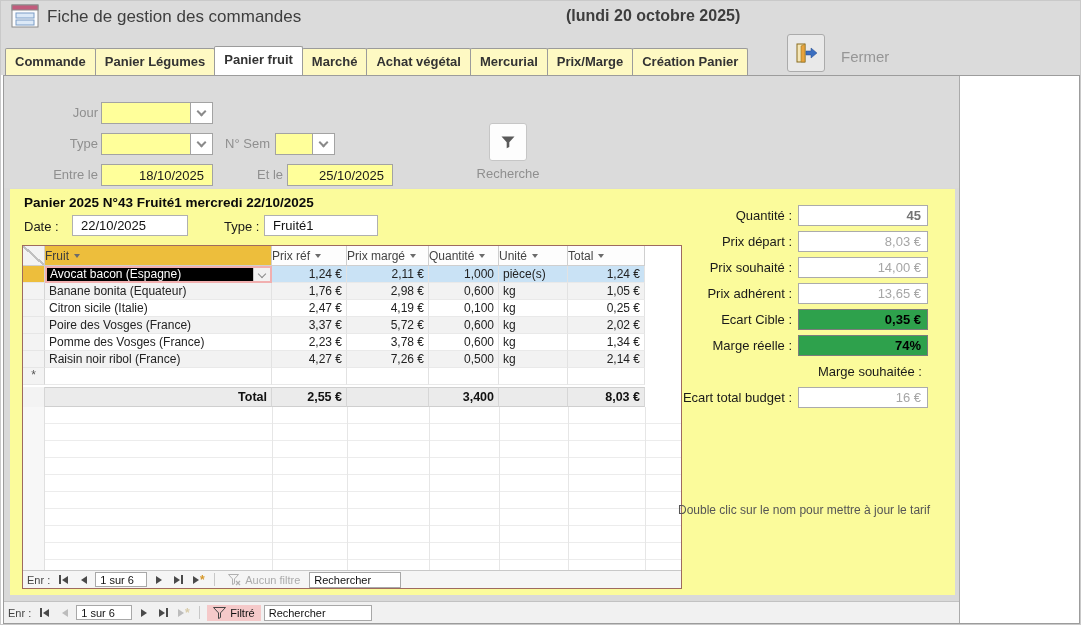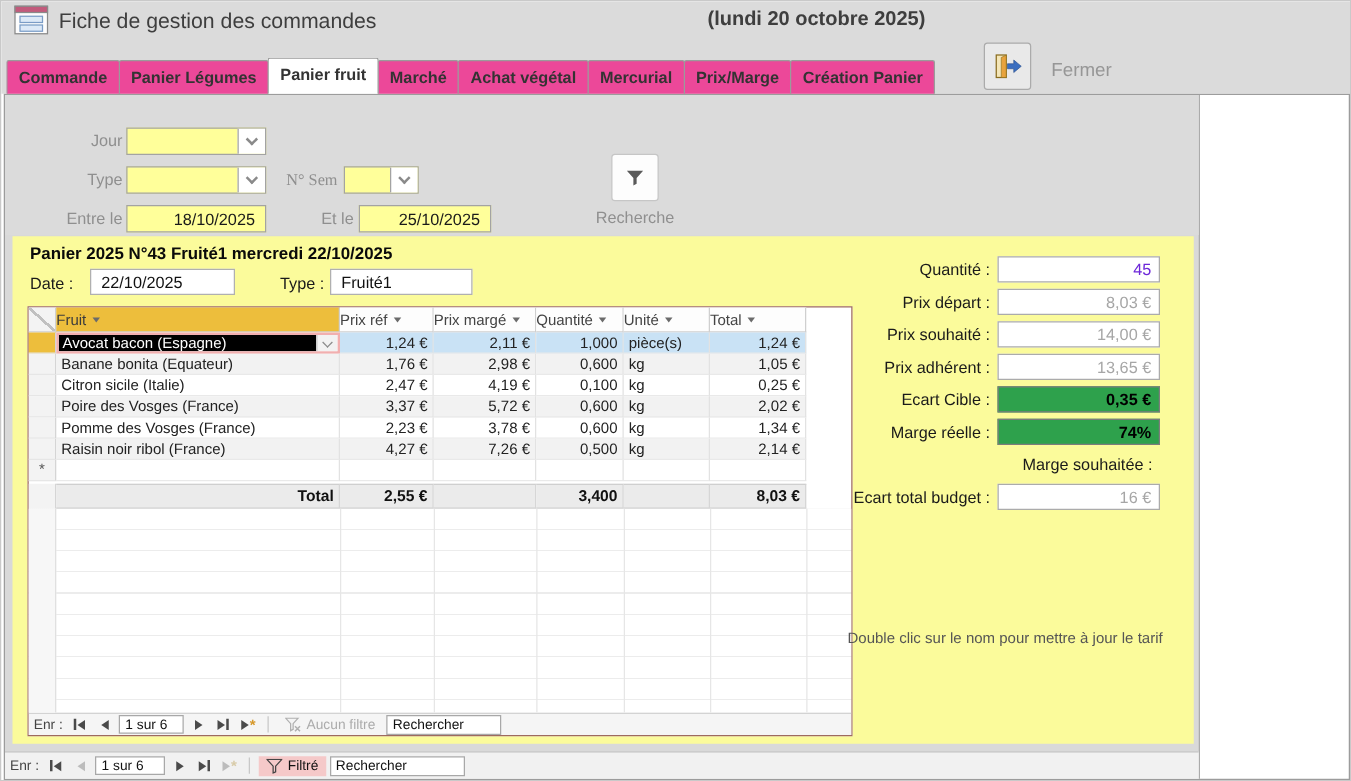--- a/index.html
+++ b/index.html
@@ -8,21 +8,21 @@
     font-family:"Liberation Sans",sans-serif;overflow:hidden;border:1px solid #c9c9c9;}
 
   
   .titlebar{position:absolute;left:0;top:0;width:100%;height:74px;background:#dbdbdb;}
   .form-icon{position:absolute;left:10px;top:3px;}
   .app-title{position:absolute;left:46px;top:6px;font-size:17px;font-weight:normal;color:#3e3e3e;}
   .app-date{position:absolute;left:565px;top:6px;font-size:16px;font-weight:bold;color:#3e3e3e;}
 
   
   .tabs{position:absolute;left:4px;bottom:0;display:flex;align-items:flex-end;z-index:3;}
-  .tab{background:#ec4899;border:1px solid #9b9b9b;border-bottom:none;margin-right:-1px;
+  .tab{background:#fef9c3;border:1px solid #9b9b9b;border-bottom:none;margin-right:-1px;
     padding:5px 9px 6px 9px;font-size:13px;font-weight:600;color:#333;border-radius:2px 2px 0 0;cursor:default;}
   .tab.active{background:#fff;position:relative;z-index:4;padding-bottom:8px;}
 
   
   .fermer-btn{position:absolute;left:786px;top:33px;width:38px;height:38px;background:#e9e9e9;
     border:1px solid #ababab;border-radius:3px;display:flex;align-items:center;justify-content:center;}
   .fermer-label{position:absolute;left:840px;top:47px;font-size:15px;color:#969696;}
 
   
   .main{position:absolute;left:2px;top:74px;width:1077px;height:549px;border:1px solid #9c9c9c;background:#fff;}
@@ -96,21 +96,21 @@
   .filter-chip{display:flex;align-items:center;gap:4px;padding:2px 6px;color:#ababab;white-space:nowrap;}
   .filter-chip.active{background:#f5c9c9;color:#111;}
   .nav-search{background:#fff;border:1px solid #a8a8a8;height:16px;padding:1px 4px 0 4px;min-width:92px;color:#111;font-size:11px;}
 
   
   .summary{position:absolute;left:672px;top:16px;width:246px;}
   .s-row{display:flex;align-items:center;justify-content:flex-end;margin-bottom:5px;height:21px;}
   .s-label{font-size:13px;color:#1a1a1a;margin-right:6px;white-space:nowrap;}
   .s-val{width:130px;height:21px;border:1px solid #ababab;background:#fff;font-size:13px;
     display:flex;align-items:center;justify-content:flex-end;padding-right:6px;}
-  .v-bold{font-weight:normal;color:#6d28d9;}
+  .v-bold{font-weight:bold;color:#737373;}
   .v-muted{color:#a6a6a6;}
   .v-green{background:#2ea14c;font-weight:bold;color:#000;border-color:#7c7c7c;}
   .hint{position:absolute;left:668px;top:314px;width:280px;font-size:12px;color:#555;}
 </style>
 </head>
 <body>
 
 <div class="screen">
 
   <div class="titlebar">
@@ -159,21 +159,21 @@
         </div>
 
         <div class="f-label" style="left:20px;top:60px;width:74px;">Type</div>
         <div class="f-field" style="left:97px;top:57px;width:112px;">
           <div class="f-input"></div>
           <div class="combo-dd">
               <div class="chev"></div>
             </div>
         </div>
 
-        <div class="f-label" style="left:212px;top:60px;width:54px;font-family:Liberation Serif, serif;">N° Sem</div>
+        <div class="f-label" style="left:212px;top:60px;width:54px;">N° Sem</div>
         <div class="f-field" style="left:271px;top:57px;width:60px;">
           <div class="f-input"></div>
           <div class="combo-dd">
               <div class="chev"></div>
             </div>
         </div>
 
         <div class="f-label" style="left:15px;top:91px;width:79px;">Entre le</div>
         <div class="f-field" style="left:97px;top:88px;width:112px;">
           <div class="f-input">18/10/2025</div>

